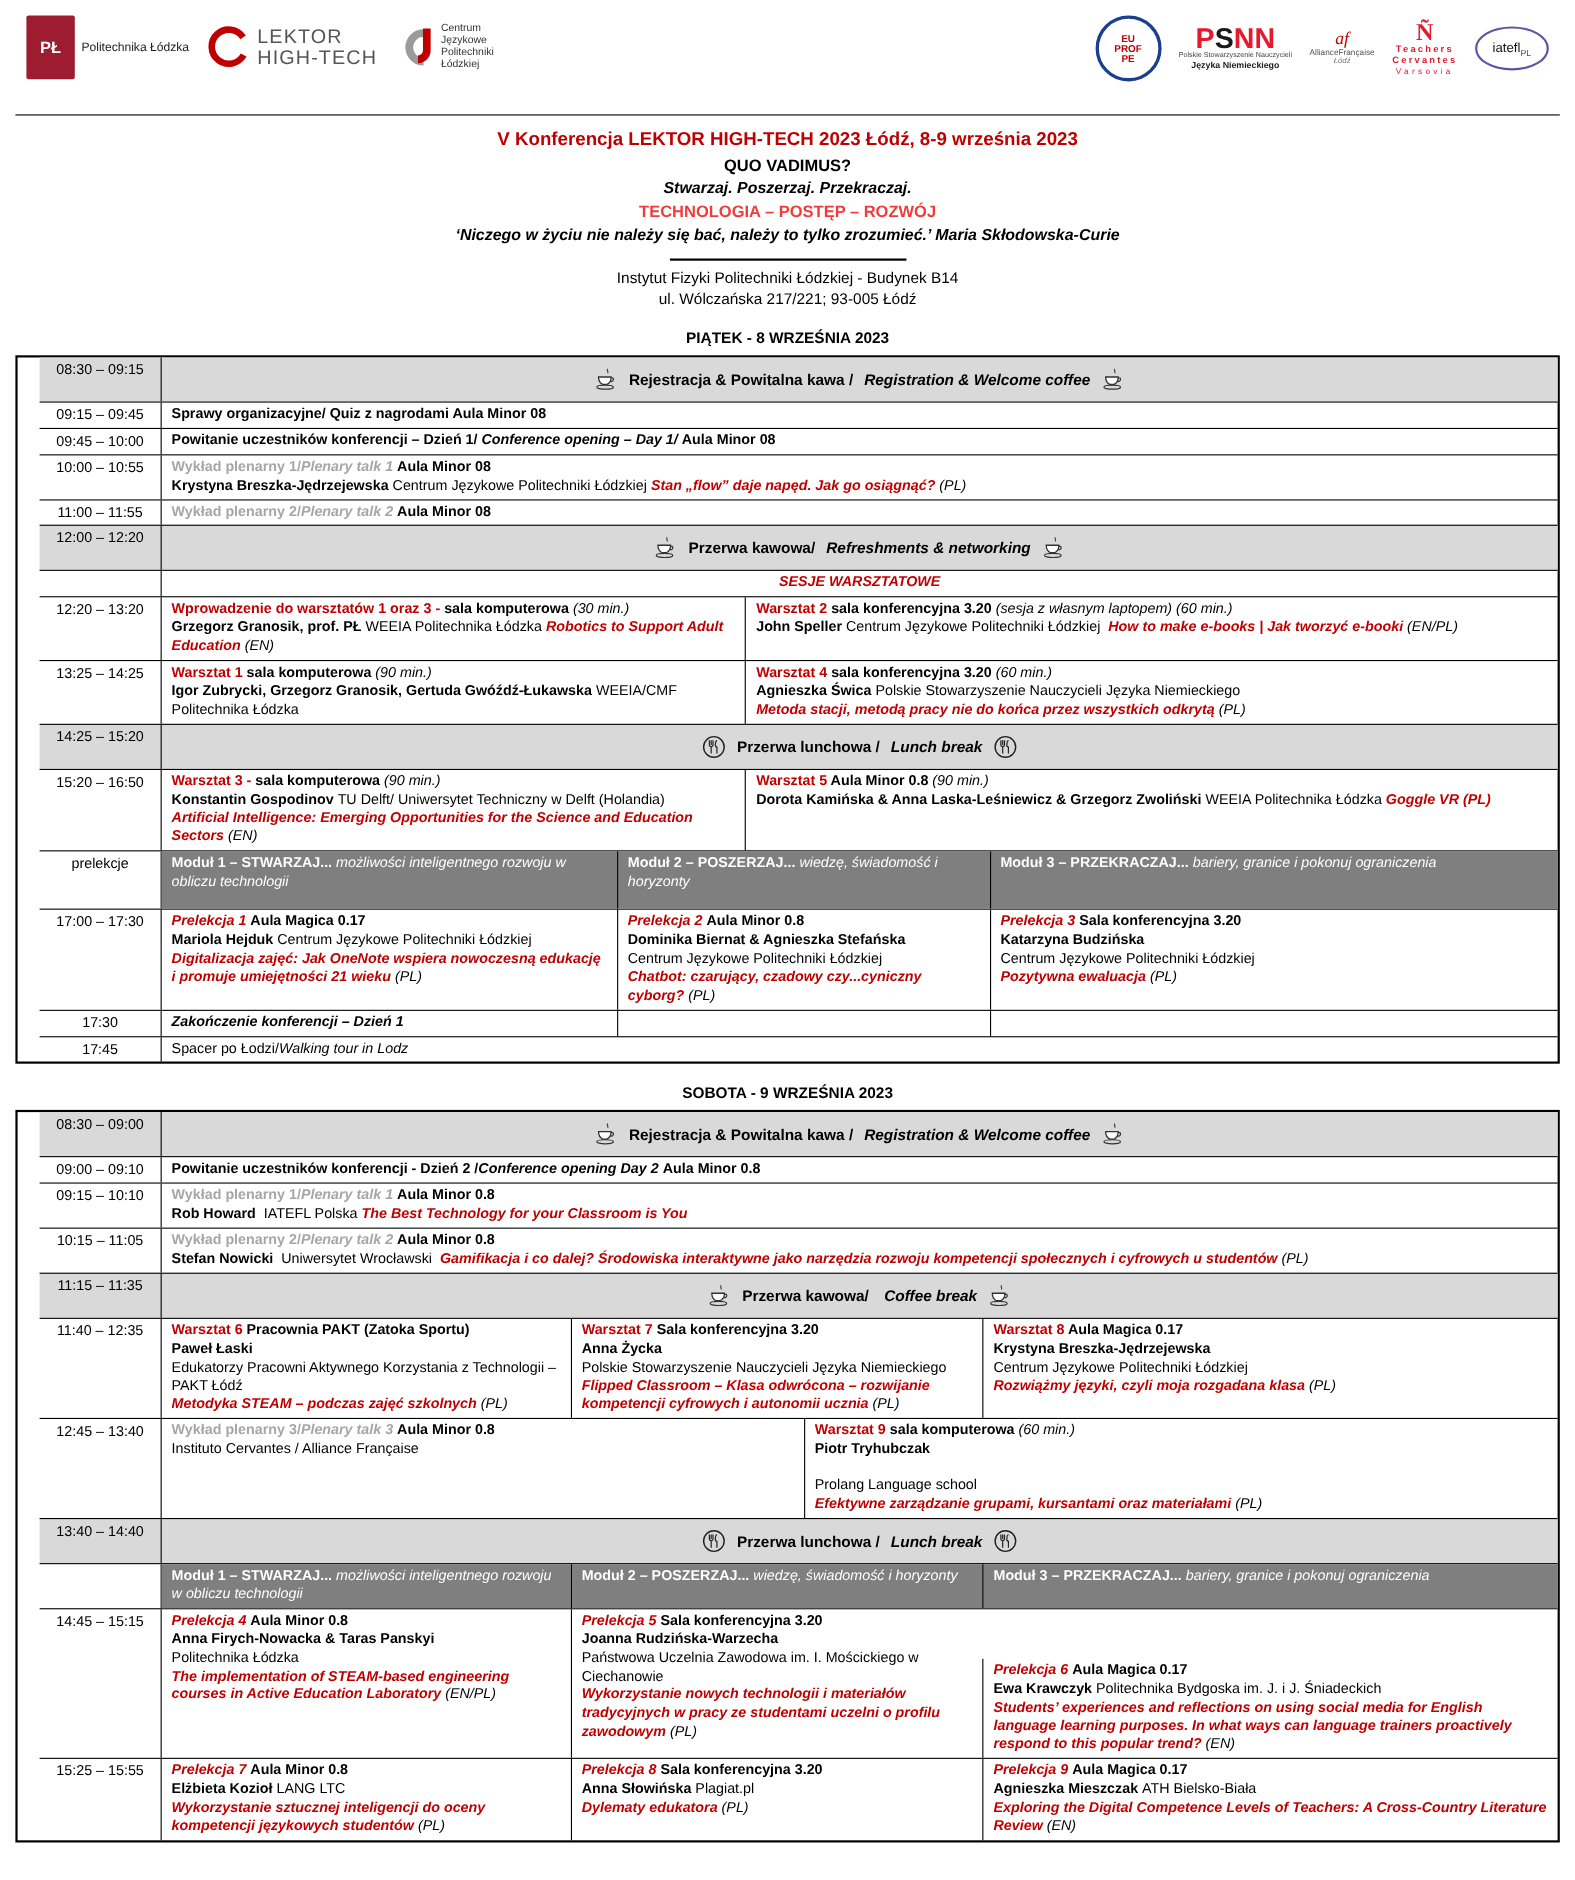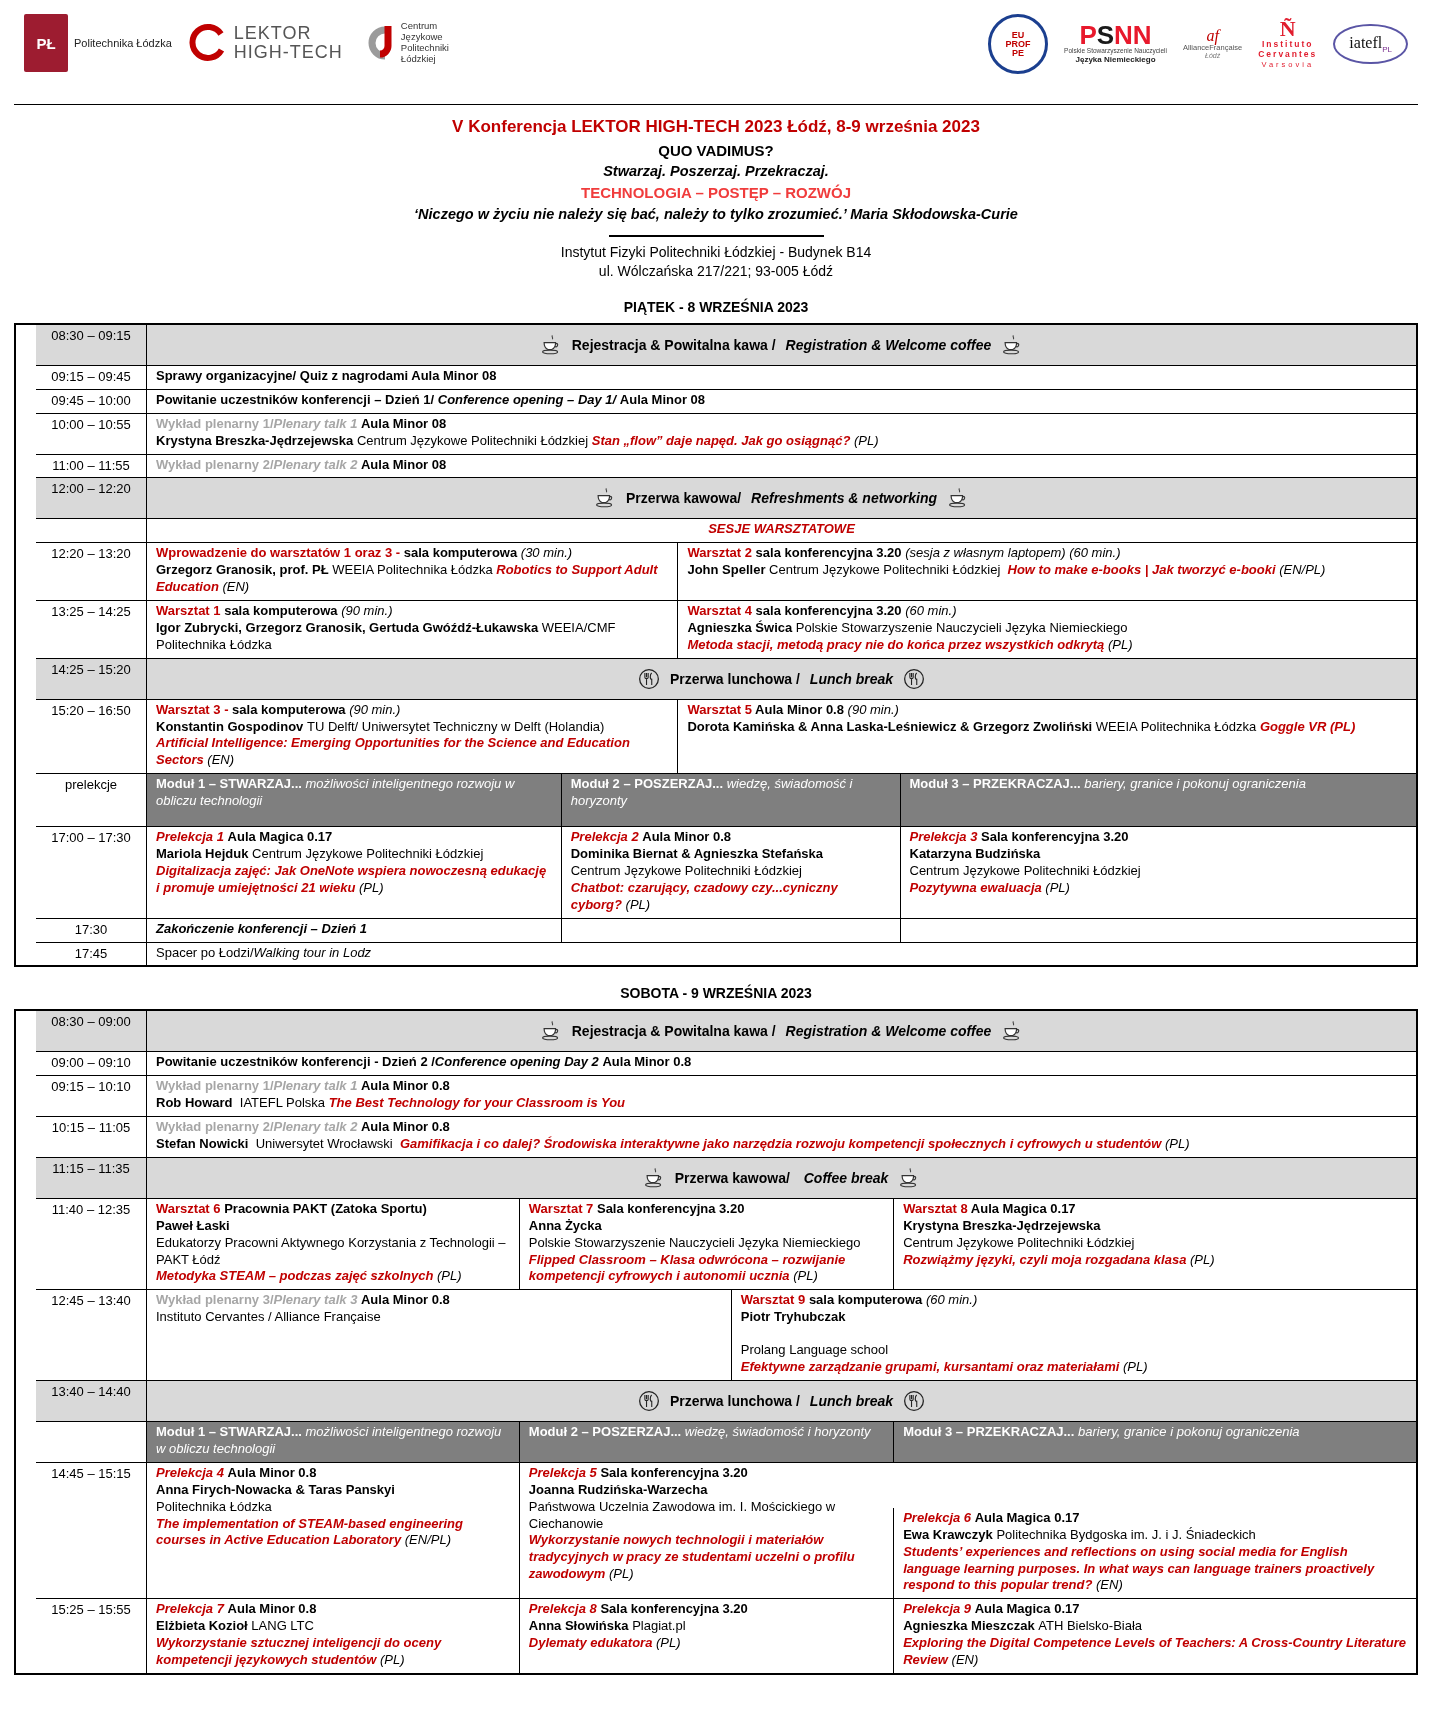--- a/index.html
+++ b/index.html
@@ -25,21 +25,21 @@
   .psnn-cap2{font-size:8px;color:#222;font-weight:700;text-align:center;}
   .af{display:flex;flex-direction:column;align-items:center;}
   .af-mark{font-family:"Liberation Serif",serif;font-style:italic;color:#c00000;font-size:16px;line-height:.9;}
   .af-cap{font-size:7.5px;color:#555;}
   .af-cap2{font-size:7px;color:#777;font-style:italic;}
   .cerv{display:flex;flex-direction:column;align-items:center;line-height:1.2;}
   .cerv-mark{color:#e11d2e;font-family:"Liberation Serif",serif;font-weight:700;font-size:22px;line-height:.9;}
   .cerv-cap{color:#e11d2e;font-weight:700;font-size:8.5px;letter-spacing:2px;}
   .cerv-cap3{color:#e11d2e;font-size:7.5px;letter-spacing:3px;}
   .iatefl{border:2px solid #5a55a5;border-radius:50%;padding:8px 14px;}
-  .iatefl-mark{font-family:Liberation Serif, serif;font-size:16px;color:#111;}
+  .iatefl-mark{font-family:Liberation Sans, sans-serif;font-size:12px;color:#111;}
   .iatefl-sub{font-size:8px;color:#7a2f8f;vertical-align:sub;}
   .top-rule{border:none;border-top:1.5px solid #000;margin:2px 0 10px;}
 
   
   .title-block{text-align:center;line-height:1.45;}
   .t1{color:#c00000;font-weight:700;font-size:17px;}
   .t2{font-weight:700;font-size:15px;}
   .t3{font-weight:700;font-style:italic;font-size:14.5px;}
   .t4{color:#f03c3c;font-weight:700;font-size:15px;}
   .t5{font-weight:700;font-style:italic;font-size:14.5px;}
@@ -120,21 +120,21 @@
         <span class="psnn-cap">Polskie Stowarzyszenie Nauczycieli</span>
         <span class="psnn-cap2">Języka Niemieckiego</span>
       </div>
       <div class="af">
         <span class="af-mark">af</span>
         <span class="af-cap">AllianceFrançaise</span>
         <span class="af-cap2">Łódź</span>
       </div>
       <div class="cerv">
         <span class="cerv-mark">Ñ</span>
-        <span class="cerv-cap">Instituto</span>
+        <span class="cerv-cap">Teachers</span>
         <span class="cerv-cap">Cervantes</span>
         <span class="cerv-cap3">Varsovia</span>
       </div>
       <div class="iatefl">
         <span class="iatefl-mark">iatefl</span><span class="iatefl-sub">PL</span>
       </div>
     </div>
   </header>
 
   <hr class="top-rule">

